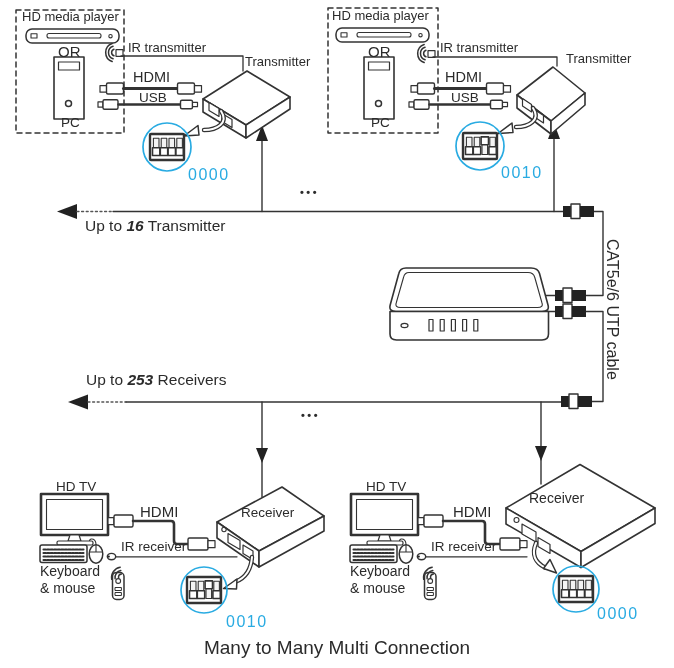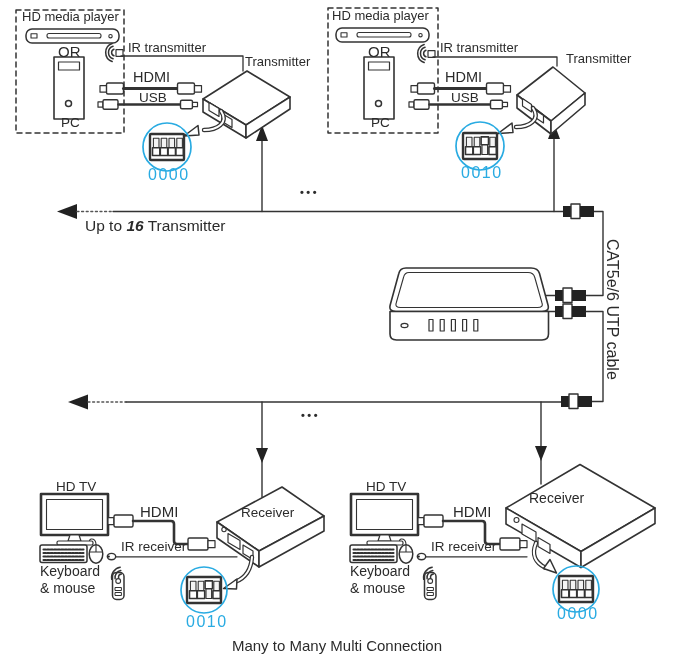--- a/index.html
+++ b/index.html
@@ -1,20 +1,20 @@
 <!DOCTYPE html>
 <html><head>
 <meta charset="utf-8">
 <style>
   html,body{margin:0;padding:0;background:#fff;}
   .canvas{position:relative;width:674px;height:668px;background:#fff;overflow:hidden;
           font-family:"Liberation Sans",sans-serif;color:#2b2b2b;}
   .canvas svg{position:absolute;left:0;top:0;}
   .lbl{position:absolute;white-space:nowrap;color:#2b2b2b;line-height:1.1;}
-  .cyan{color:#29abe2;letter-spacing:1.5px;font-size:16px;}
+  .cyan{color:#29abe2;letter-spacing:1.5px;font-size:16px;margin-left:40px;}
   .vert{writing-mode:vertical-rl;text-align:center;}
   b{font-weight:bold;font-style:italic;}
 </style>
 </head>
 <body>
 
 <div class="canvas">
 
 <svg width="674" height="668" viewBox="0 0 674 668">
 <g stroke="#333" fill="none" stroke-linejoin="round" stroke-linecap="round" stroke-width="1.5">
@@ -346,35 +346,36 @@
 <div class="lbl" style="left:332px;top:9px;font-size:13px;">HD media player</div>
 <div class="lbl" style="left:368px;top:44px;font-size:15px;">OR</div>
 <div class="lbl" style="left:371px;top:116px;font-size:13.5px;">PC</div>
 <div class="lbl" style="left:440px;top:41px;font-size:13px;">IR transmitter</div>
 <div class="lbl" style="left:445px;top:70px;font-size:14.5px;">HDMI</div>
 <div class="lbl" style="left:451px;top:91px;font-size:13.5px;">USB</div>
 <div class="lbl" style="left:566px;top:52px;font-size:13px;">Transmitter</div>
 <div class="lbl cyan" style="left:461px;top:164px;">0010</div>
 
 <div class="lbl" style="left:85px;top:217px;font-size:15.5px;"><span>Up to</span> <b>16</b> <span>Transmitter</span></div>
+<div class="lbl" style="left:86px;top:371px;font-size:15.5px;"><span>Up to</span> <b>253</b> <span>Receivers</span></div>
 <div class="lbl vert" style="left:603px;top:213px;height:192px;font-size:16px;">CAT5e/6 UTP cable</div>
 <div class="lbl" style="left:300px;top:186px;font-size:11px;letter-spacing:2.5px;font-weight:bold;">•••</div>
 <div class="lbl" style="left:301px;top:409px;font-size:11px;letter-spacing:2.5px;font-weight:bold;">•••</div>
 
 <div class="lbl" style="left:56px;top:480px;font-size:13.5px;">HD TV</div>
 <div class="lbl" style="left:140px;top:504px;font-size:15px;">HDMI</div>
 <div class="lbl" style="left:121px;top:540px;font-size:13.5px;">IR receiver</div>
 <div class="lbl" style="left:40px;top:564px;font-size:14px;">Keyboard</div>
 <div class="lbl" style="left:40px;top:581px;font-size:14px;">&amp; mouse</div>
 <div class="lbl" style="left:241px;top:506px;font-size:13.5px;">Receiver</div>
 <div class="lbl cyan" style="left:186px;top:613px;">0010</div>
 
 <div class="lbl" style="left:366px;top:480px;font-size:13.5px;">HD TV</div>
 <div class="lbl" style="left:453px;top:504px;font-size:15px;">HDMI</div>
 <div class="lbl" style="left:431px;top:540px;font-size:13.5px;">IR receiver</div>
 <div class="lbl" style="left:350px;top:564px;font-size:14px;">Keyboard</div>
 <div class="lbl" style="left:350px;top:581px;font-size:14px;">&amp; mouse</div>
 <div class="lbl" style="left:529px;top:491px;font-size:14px;">Receiver</div>
 <div class="lbl cyan" style="left:557px;top:605px;">0000</div>
 
-<div class="lbl" style="left:30px;top:638px;width:614px;text-align:center;font-size:15px;">Many to Many Multi Connection</div>
+<div class="lbl" style="left:30px;top:638px;width:614px;text-align:center;font-size:19px;">Many to Many Multi Connection</div>
 
 </div>
 
 </body></html>

